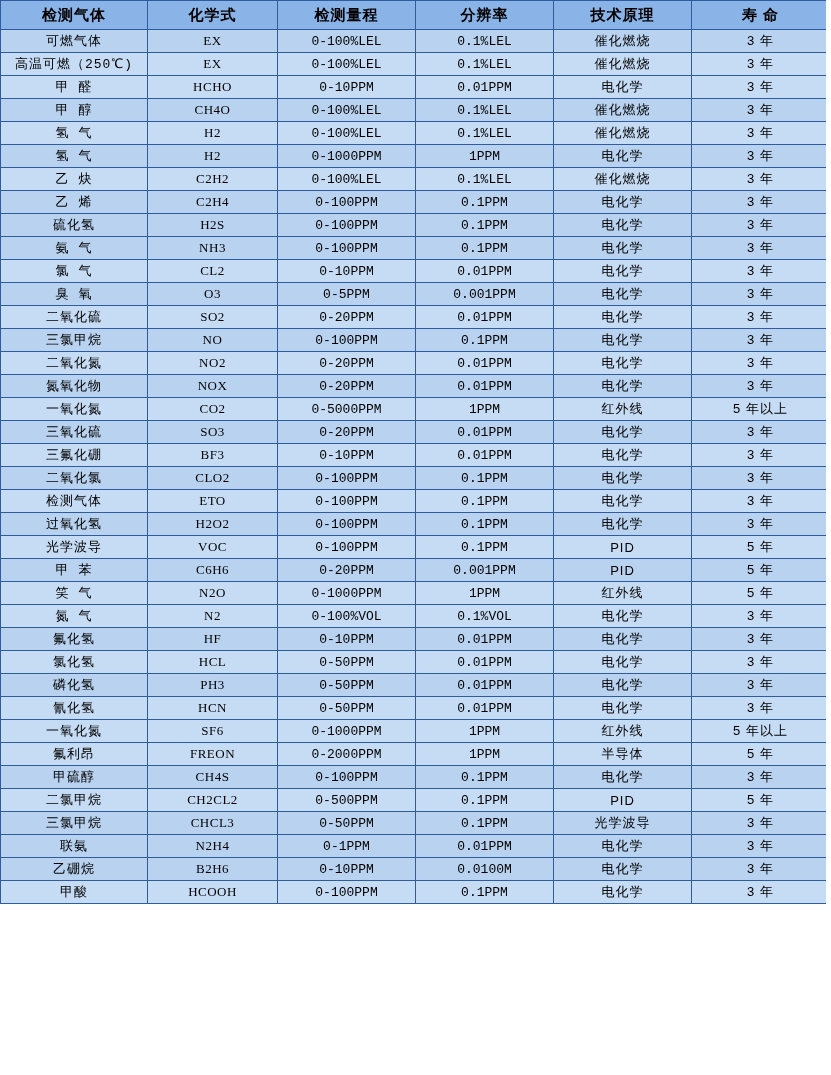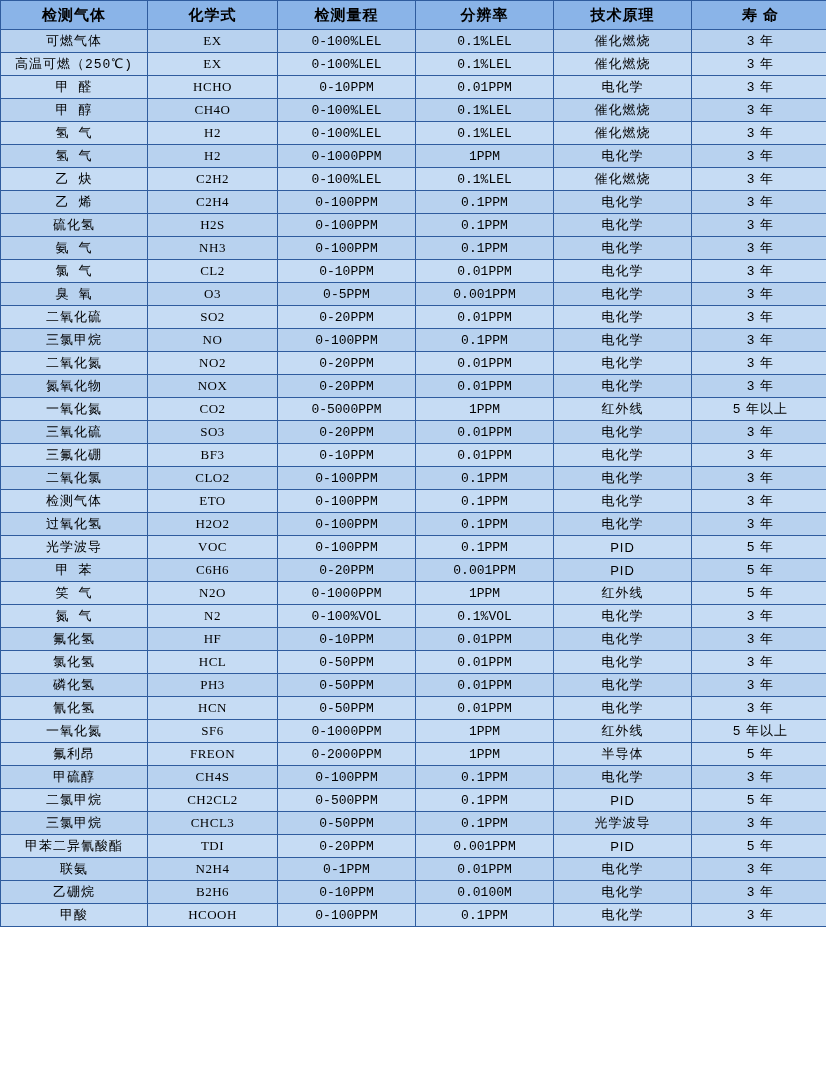--- a/index.html
+++ b/index.html
@@ -373,28 +373,20 @@
           <td class="life-cell">5 年</td>
         </tr>
         <tr class="even">
           <td class="name-cell">三氯甲烷</td>
           <td class="formula-cell">CHCL3</td>
           <td class="range-cell">0-50PPM</td>
           <td class="res-cell">0.1PPM</td>
           <td class="tech-cell">光学波导</td>
           <td class="life-cell">3 年</td>
         </tr>
-        <tr class="odd">
-          <td class="name-cell">甲苯二异氰酸酯</td>
-          <td class="formula-cell">TDI</td>
-          <td class="range-cell">0-20PPM</td>
-          <td class="res-cell">0.001PPM</td>
-          <td class="tech-cell">PID</td>
-          <td class="life-cell">5 年</td>
-        </tr>
         <tr class="even">
           <td class="name-cell">联氨</td>
           <td class="formula-cell">N2H4</td>
           <td class="range-cell">0-1PPM</td>
           <td class="res-cell">0.01PPM</td>
           <td class="tech-cell">电化学</td>
           <td class="life-cell">3 年</td>
         </tr>
         <tr class="even">
           <td class="name-cell">乙硼烷</td>

